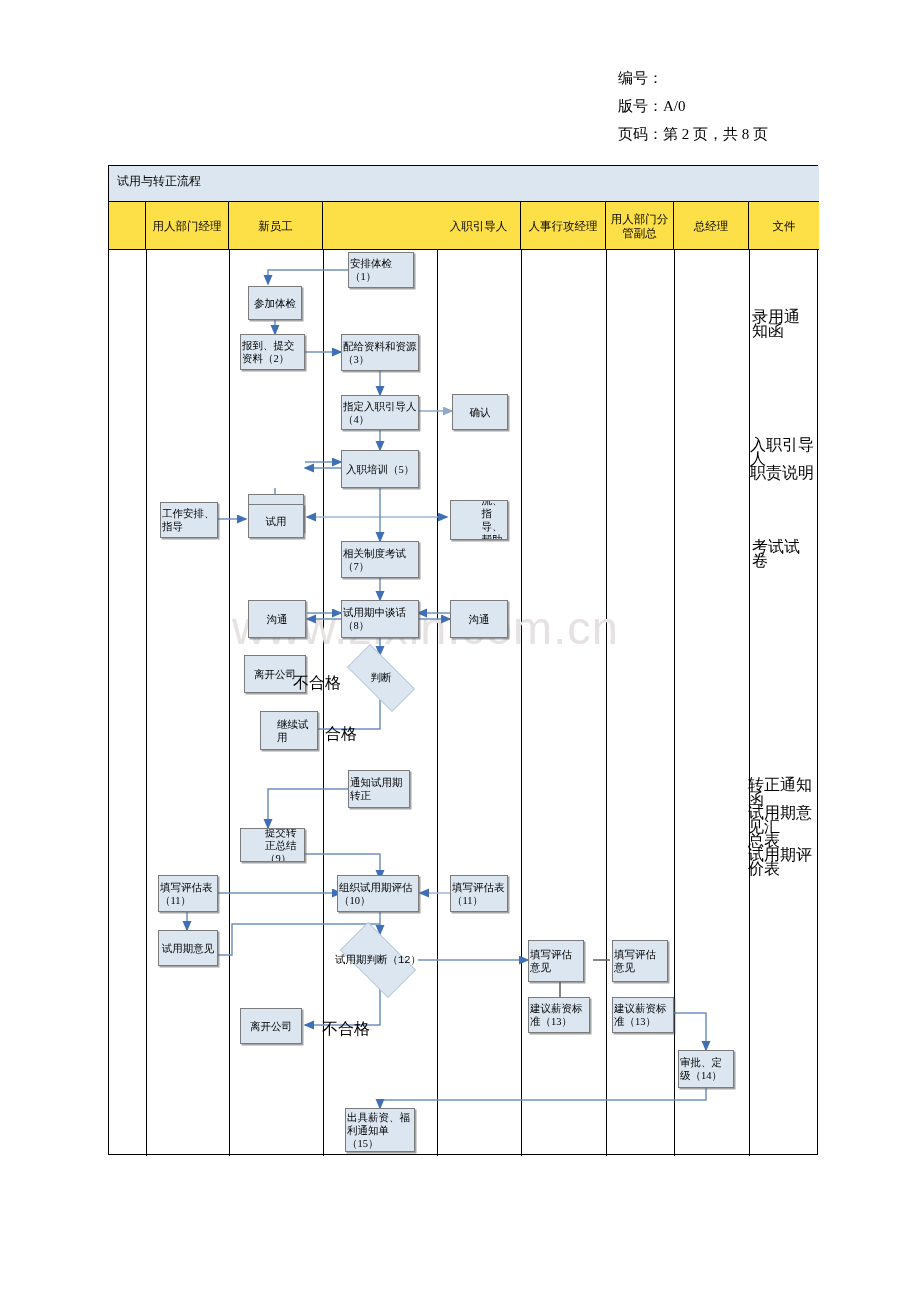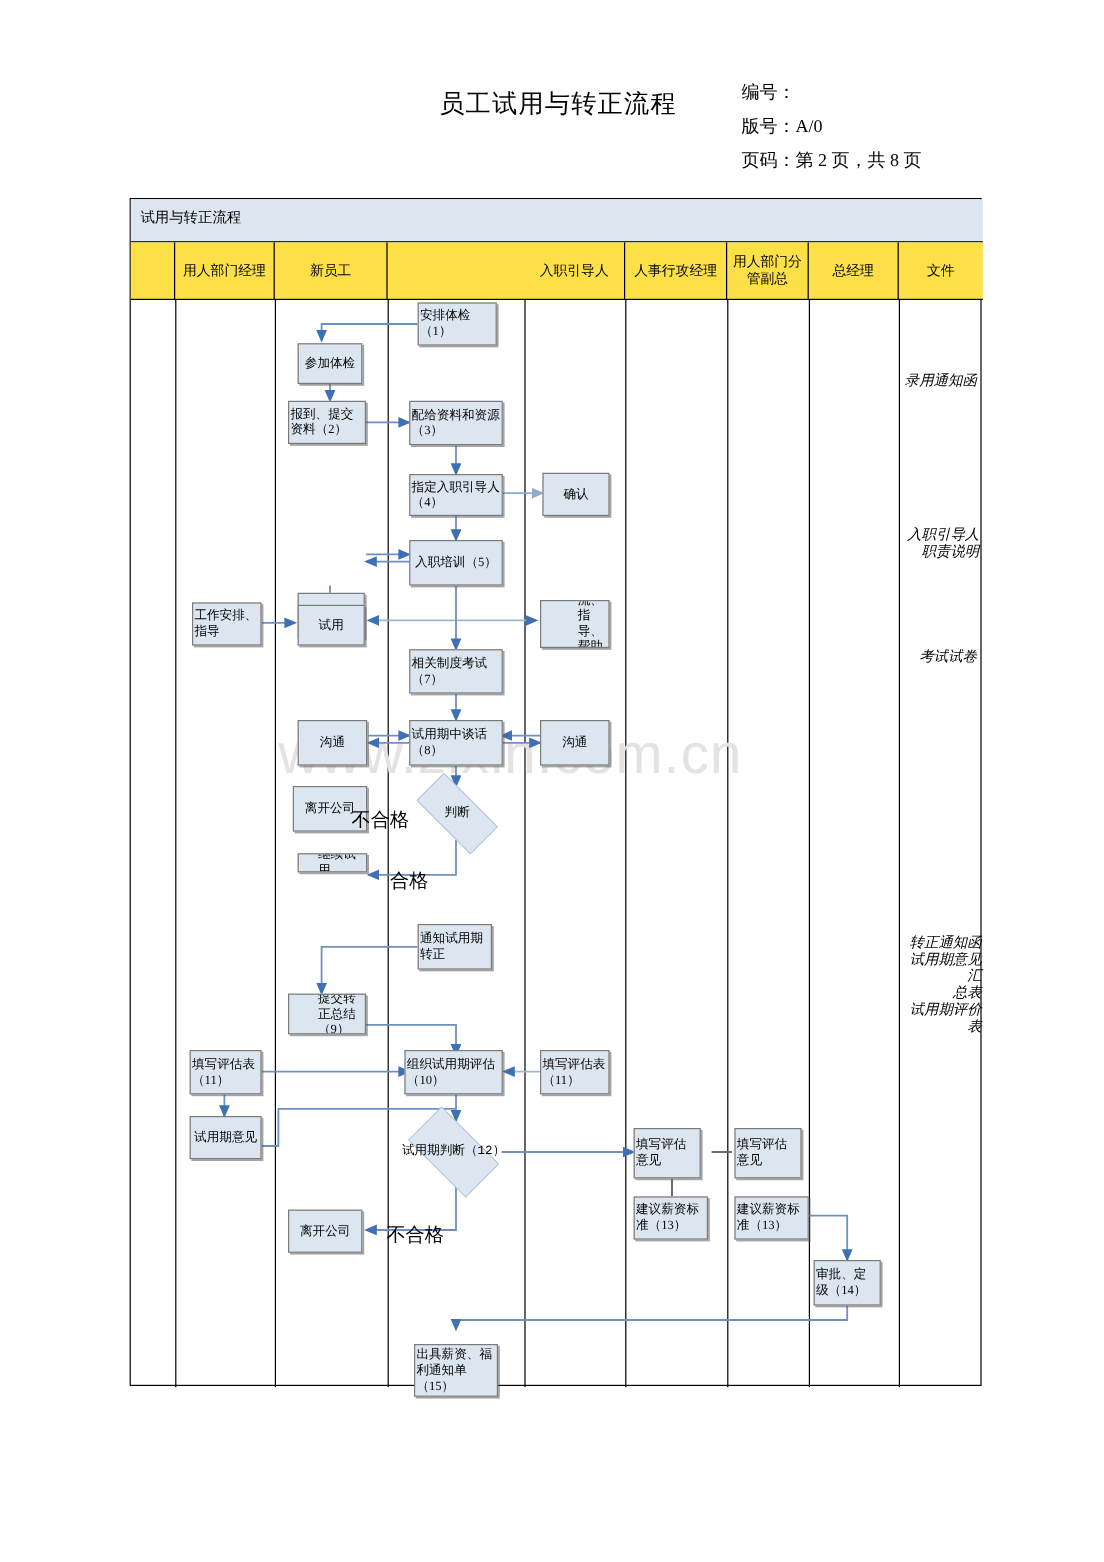--- a/index.html
+++ b/index.html
@@ -33,36 +33,35 @@
         font-size:10.5px;line-height:13px;box-sizing:border-box;padding:1px;
         overflow:hidden;}
   .diamond{position:absolute;font-family:Liberation Mono, monospace;}
   .diamond .dshape{position:absolute;left:0;top:0;width:100%;height:100%;
         background:#dce6f1;border:1.2px solid #9aaec4;
         transform:rotate(45deg) scale(.707);box-sizing:border-box;}
   .diamond .dlabel{position:absolute;left:0;top:0;width:100%;height:100%;
         display:flex;align-items:center;justify-content:center;text-align:center;
         font-size:10.5px;line-height:13px;}
   .elabel{position:absolute;font-size:16px;white-space:nowrap;}
-  .doc{position:absolute;font-size:12px;line-height:14px;text-align:right;font-style:italic;}
+  .doc{position:absolute;font-size:16px;line-height:14px;text-align:left;}
 
   
   #wires{position:absolute;left:0;top:0;width:920px;height:1302px;
          pointer-events:none;}
 
   
   #watermark{position:absolute;left:232px;top:600px;width:470px;
              font-size:47px;color:#e6e2e2;letter-spacing:1px;
              font-family:"Liberation Sans",sans-serif;white-space:nowrap;}
 </style>
 </head>
 <body>
 
 <div id="doc-header">
-  <div id="doc-title">员工试用与转正流程</div>
   <div id="meta-block">
     <div>编号：</div>
     <div>版号：A/0</div>
     <div>页码：第 2 页，共 8 页</div>
   </div>
 </div>
 
 <div id="flow-table">
 
   <div id="band-title">
@@ -199,21 +198,21 @@
 
   <div class="node" style="left:450px;top:600px;width:58px;height:38px;">沟通</div>
 
   <div class="node" style="left:244px;top:655px;width:62px;height:38px;">离开公司</div>
 
   <div class="diamond" style="left:336px;top:655px;width:90px;height:46px;">
     <div class="dshape"></div>
     <div class="dlabel">判断</div>
   </div>
 
-  <div class="node" style="left:248px;top:711px;width:58px;height:16px;padding-left:16px;">继续试用</div>
+  <div class="node" style="left:260px;top:711px;width:58px;height:39px;padding-left:16px;">继续试用</div>
 
   <div class="node" style="left:348px;top:770px;width:62px;height:38px;">通知试用期转正</div>
 
   <div class="node" style="left:240px;top:828px;width:65px;height:34px;padding-left:24px;">提交转正总结（9）</div>
 
   <div class="node" style="left:158px;top:875px;width:60px;height:37px;">填写评估表（11）</div>
 
   <div class="node" style="left:337px;top:875px;width:82px;height:37px;">组织试用期评估（10）</div>
 
   <div class="node" style="left:450px;top:875px;width:58px;height:37px;">填写评估表（11）</div>
@@ -230,21 +229,21 @@
   <div class="node" style="left:612px;top:940px;width:56px;height:42px;">填写评估 意见</div>
 
   <div class="node" style="left:528px;top:997px;width:62px;height:36px;">建议薪资标准（13）</div>
 
   <div class="node" style="left:612px;top:997px;width:62px;height:36px;">建议薪资标准（13）</div>
 
   <div class="node" style="left:678px;top:1050px;width:56px;height:38px;">审批、定级（14）</div>
 
   <div class="node" style="left:240px;top:1008px;width:62px;height:36px;">离开公司</div>
 
-  <div class="node" style="left:345px;top:1108px;width:70px;height:44px;margin-top:12px;">出具薪资、福利通知单（15）</div>
+  <div class="node" style="left:345px;top:1108px;width:70px;height:44px;">出具薪资、福利通知单（15）</div>
 
   <div class="elabel" style="left:293px;top:673px;">不合格</div>
   <div class="elabel" style="left:325px;top:724px;">合格</div>
   <div class="elabel" style="left:322px;top:1019px;">不合格</div>
 
   <div class="doc" style="left:752px;top:310px;width:62px;">录用通知函</div>
   <div class="doc" style="left:750px;top:438px;width:66px;">入职引导人<br>职责说明</div>
   <div class="doc" style="left:752px;top:540px;width:62px;">考试试卷</div>
   <div class="doc" style="left:748px;top:778px;width:70px;">转正通知函<br>试用期意见汇<br>总表<br>试用期评价表</div>
 </div>

